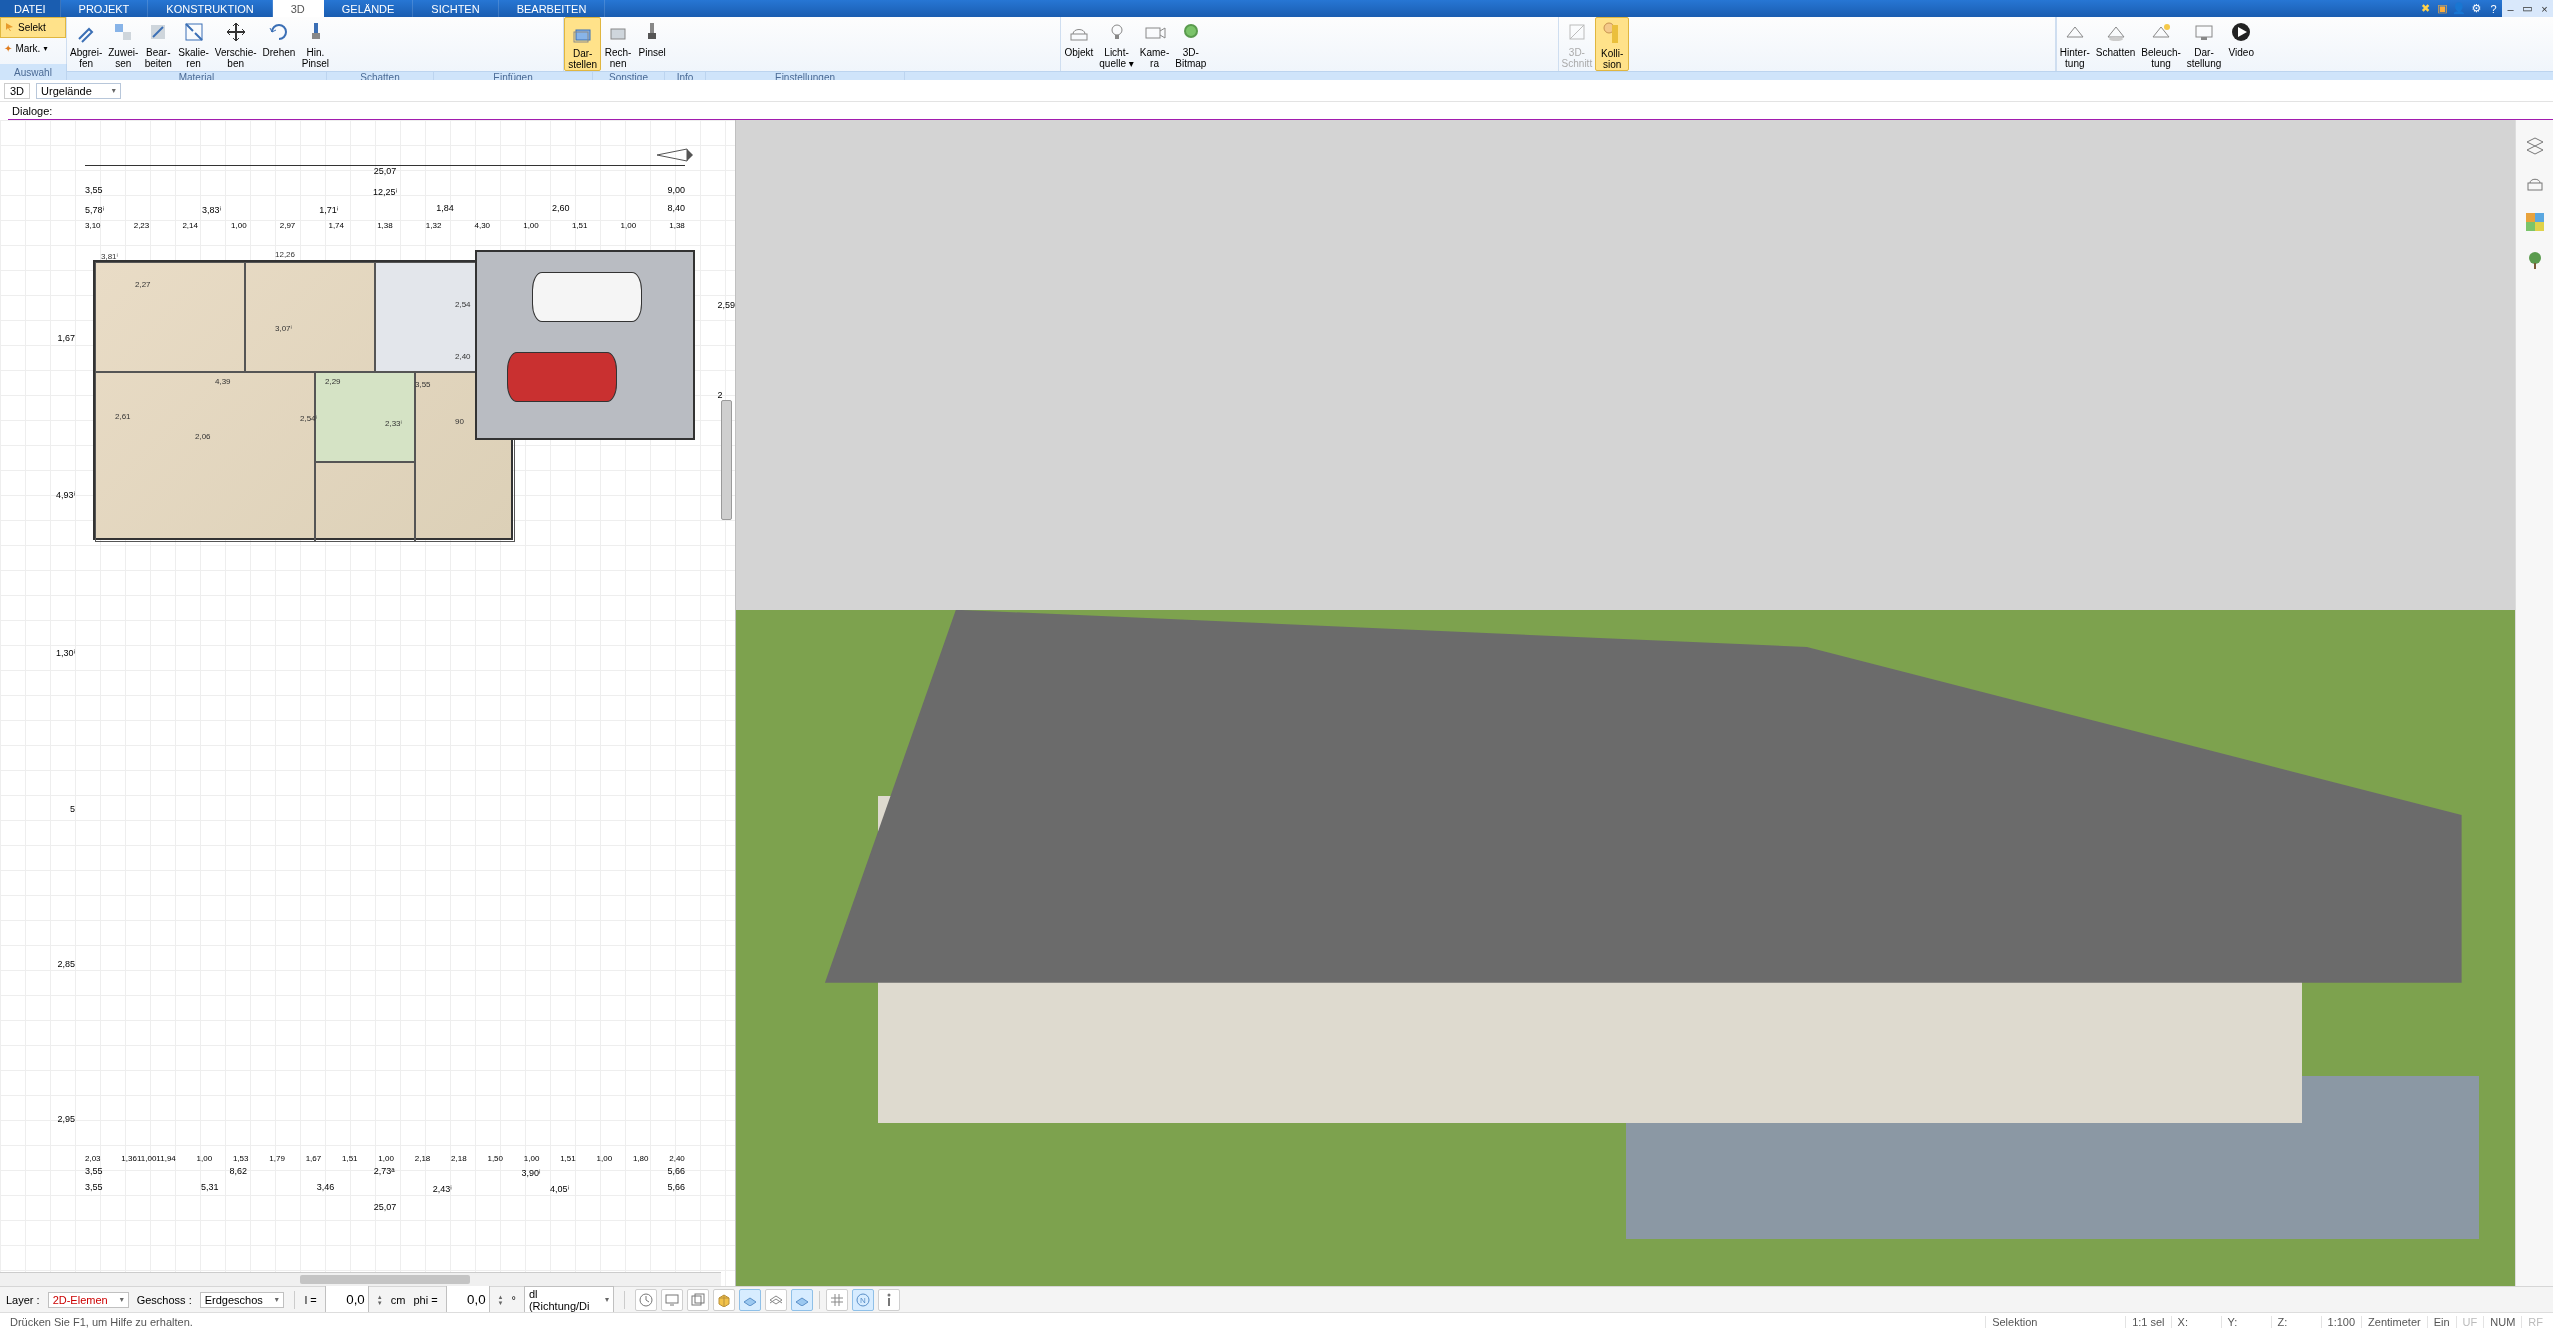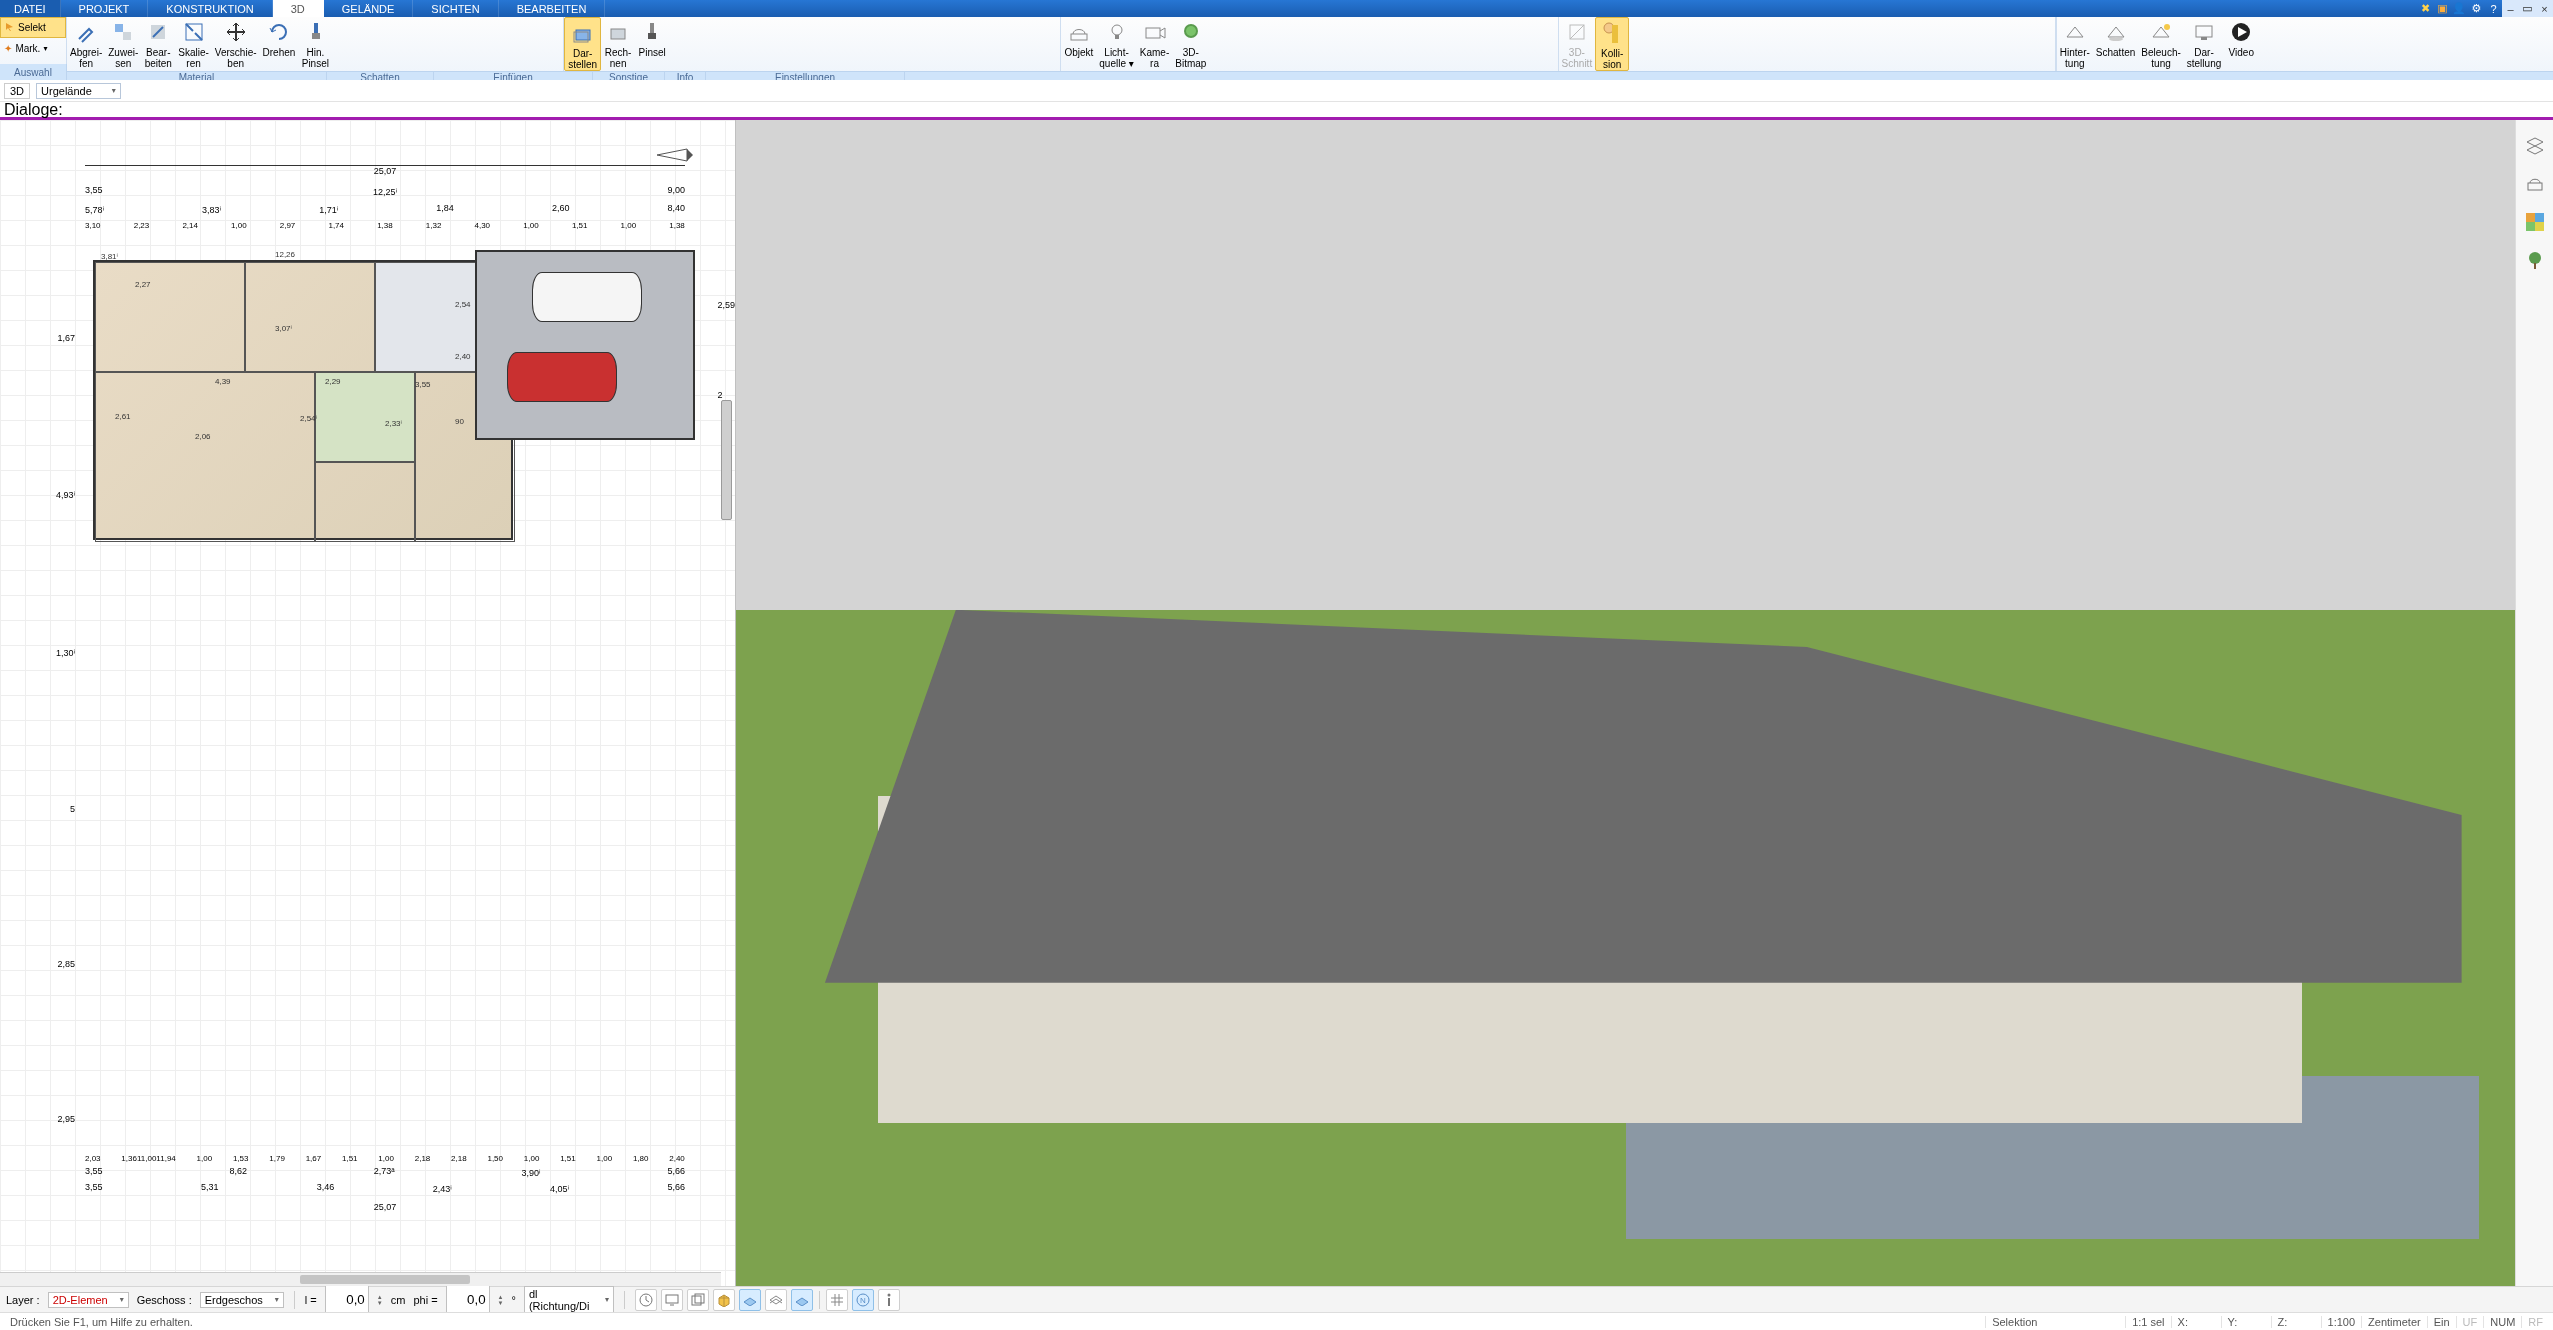--- a/index.html
+++ b/index.html
@@ -90,22 +90,22 @@
 .sub-bar {
   display: flex; align-items: center;
   height: 22px; background: #fff; border-bottom: 1px solid #e3e3e3;
   padding: 0 4px; gap: 6px; font-size: 11px;
 }
 .type-box { border: 1px solid #ccc; padding: 1px 5px; background:#fff; }
 .combo { border: 1px solid #b8c7da; padding: 1px 4px; background: #fff; display:flex; align-items:center; gap:20px; font-size:11px; }
 .combo::after { content:"▾"; font-size:8px; color:#666; }
 
 .dialoge-bar {
-  height: 18px; border-bottom: 3px solid #a21caf;
-  display:flex; align-items:center; padding: 0 4px; font-size:16px;
+  height: 18px; border-bottom: 1px solid #a21caf;
+  display:flex; align-items:center; padding: 0 4px; font-size:11px;margin-left:8px;
 }
 
 .workspace {
   flex: 1; display: flex; min-height: 0; position: relative;
 }
 .pane-2d {
   width: 736px;
   background: #fff;
   position: relative;
   border-right: 1px solid #c0c0c0;

